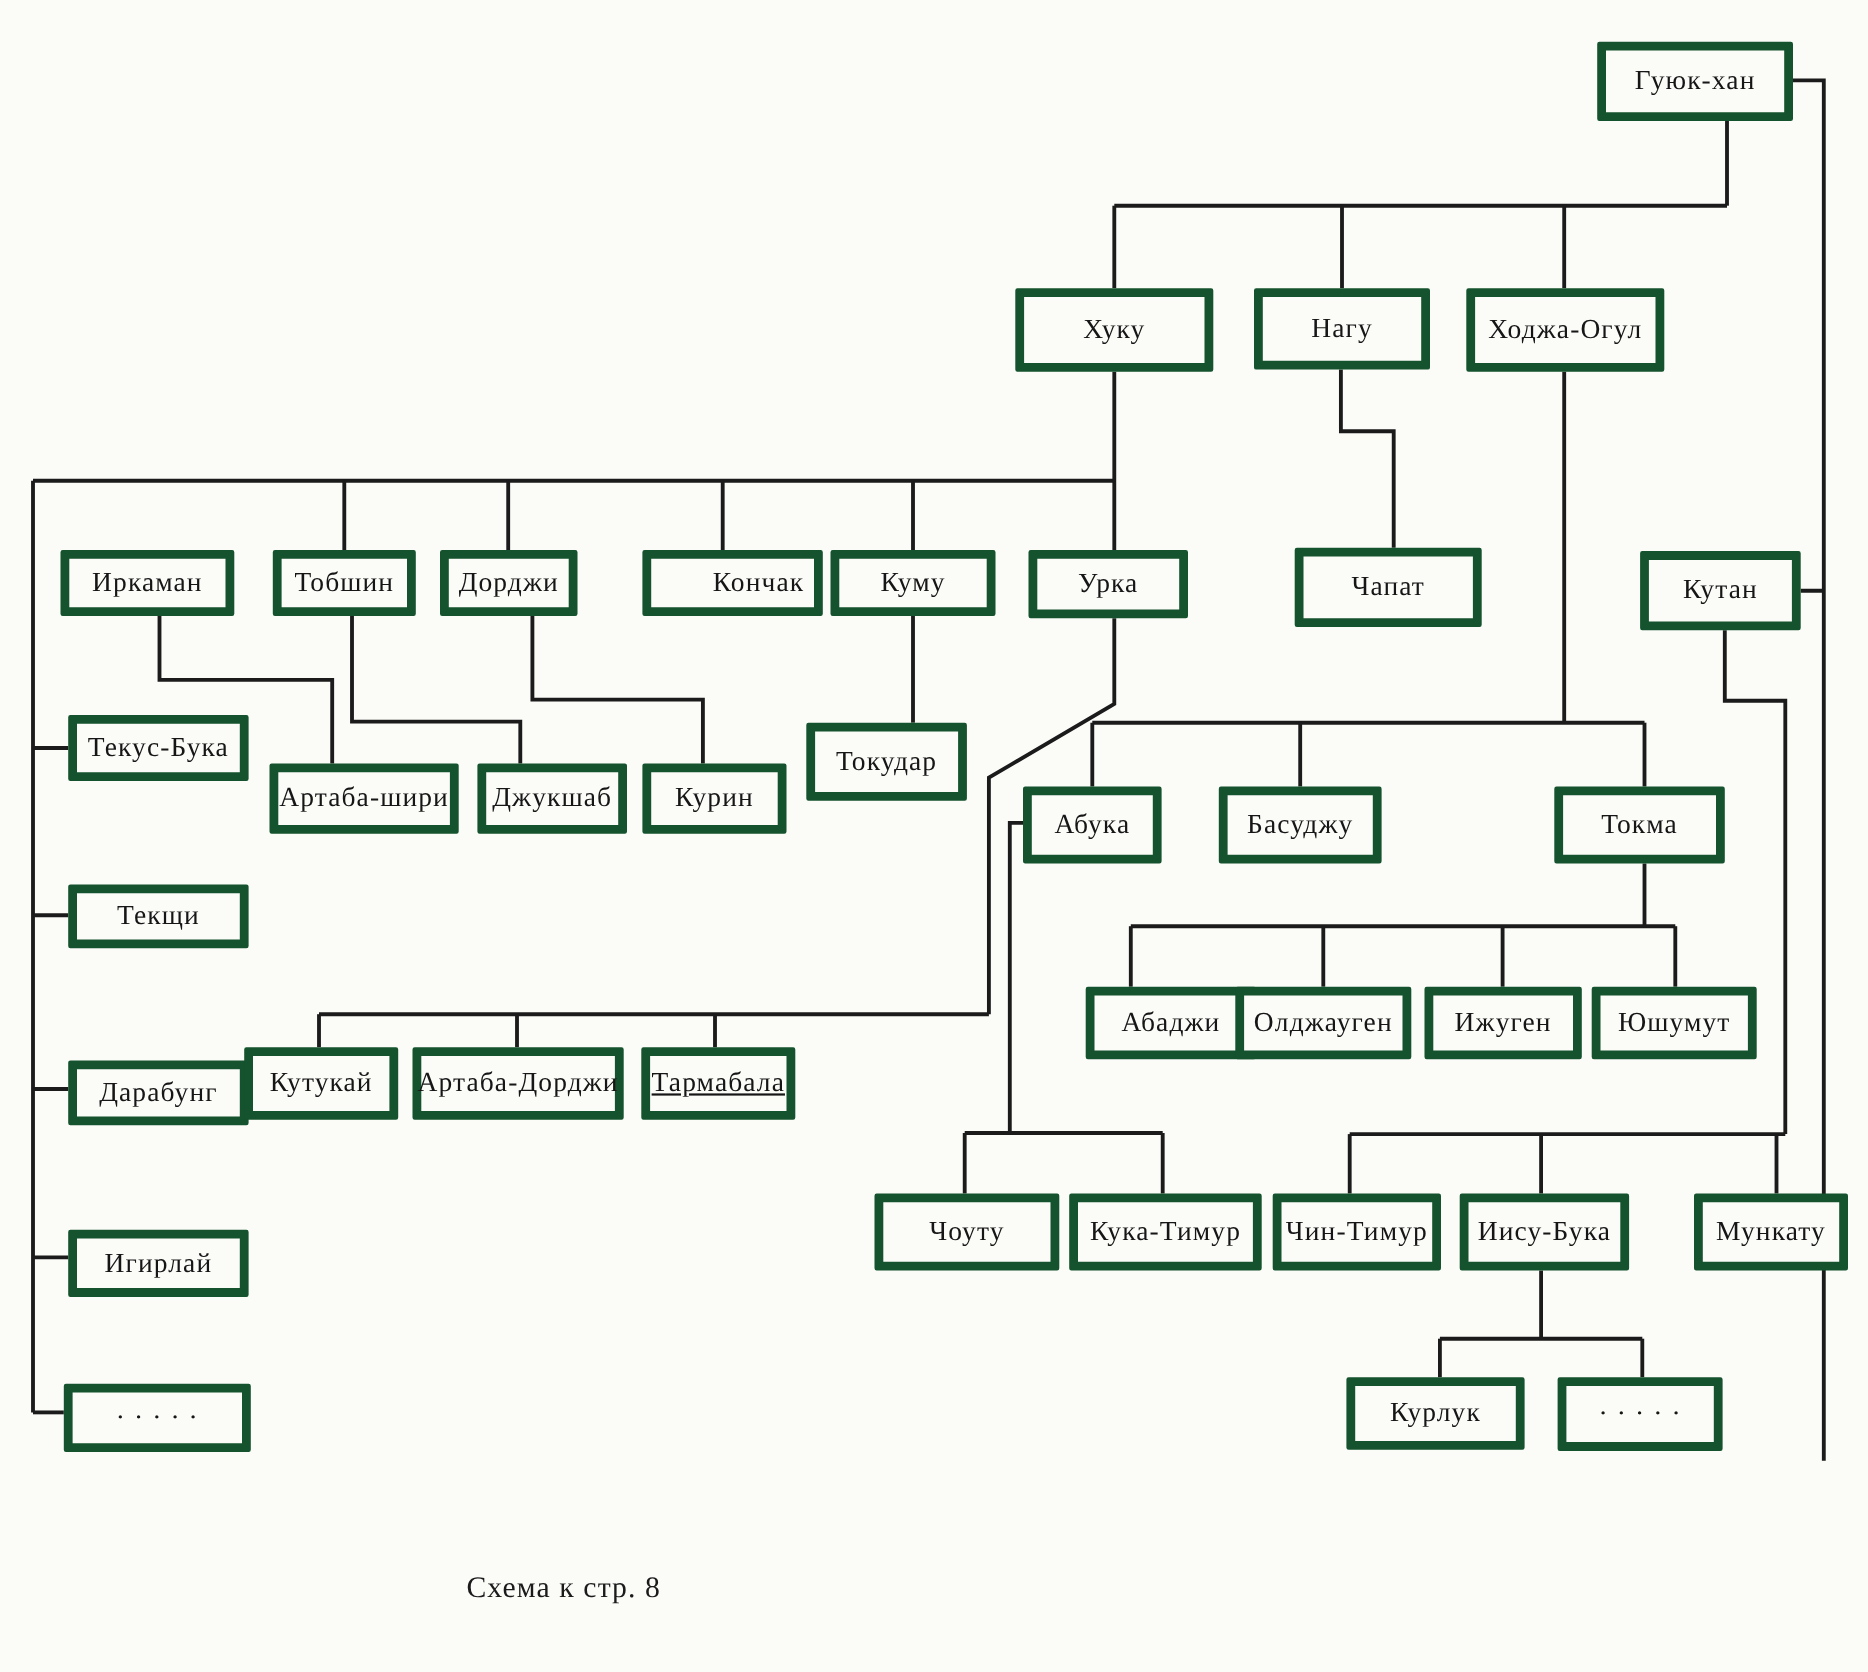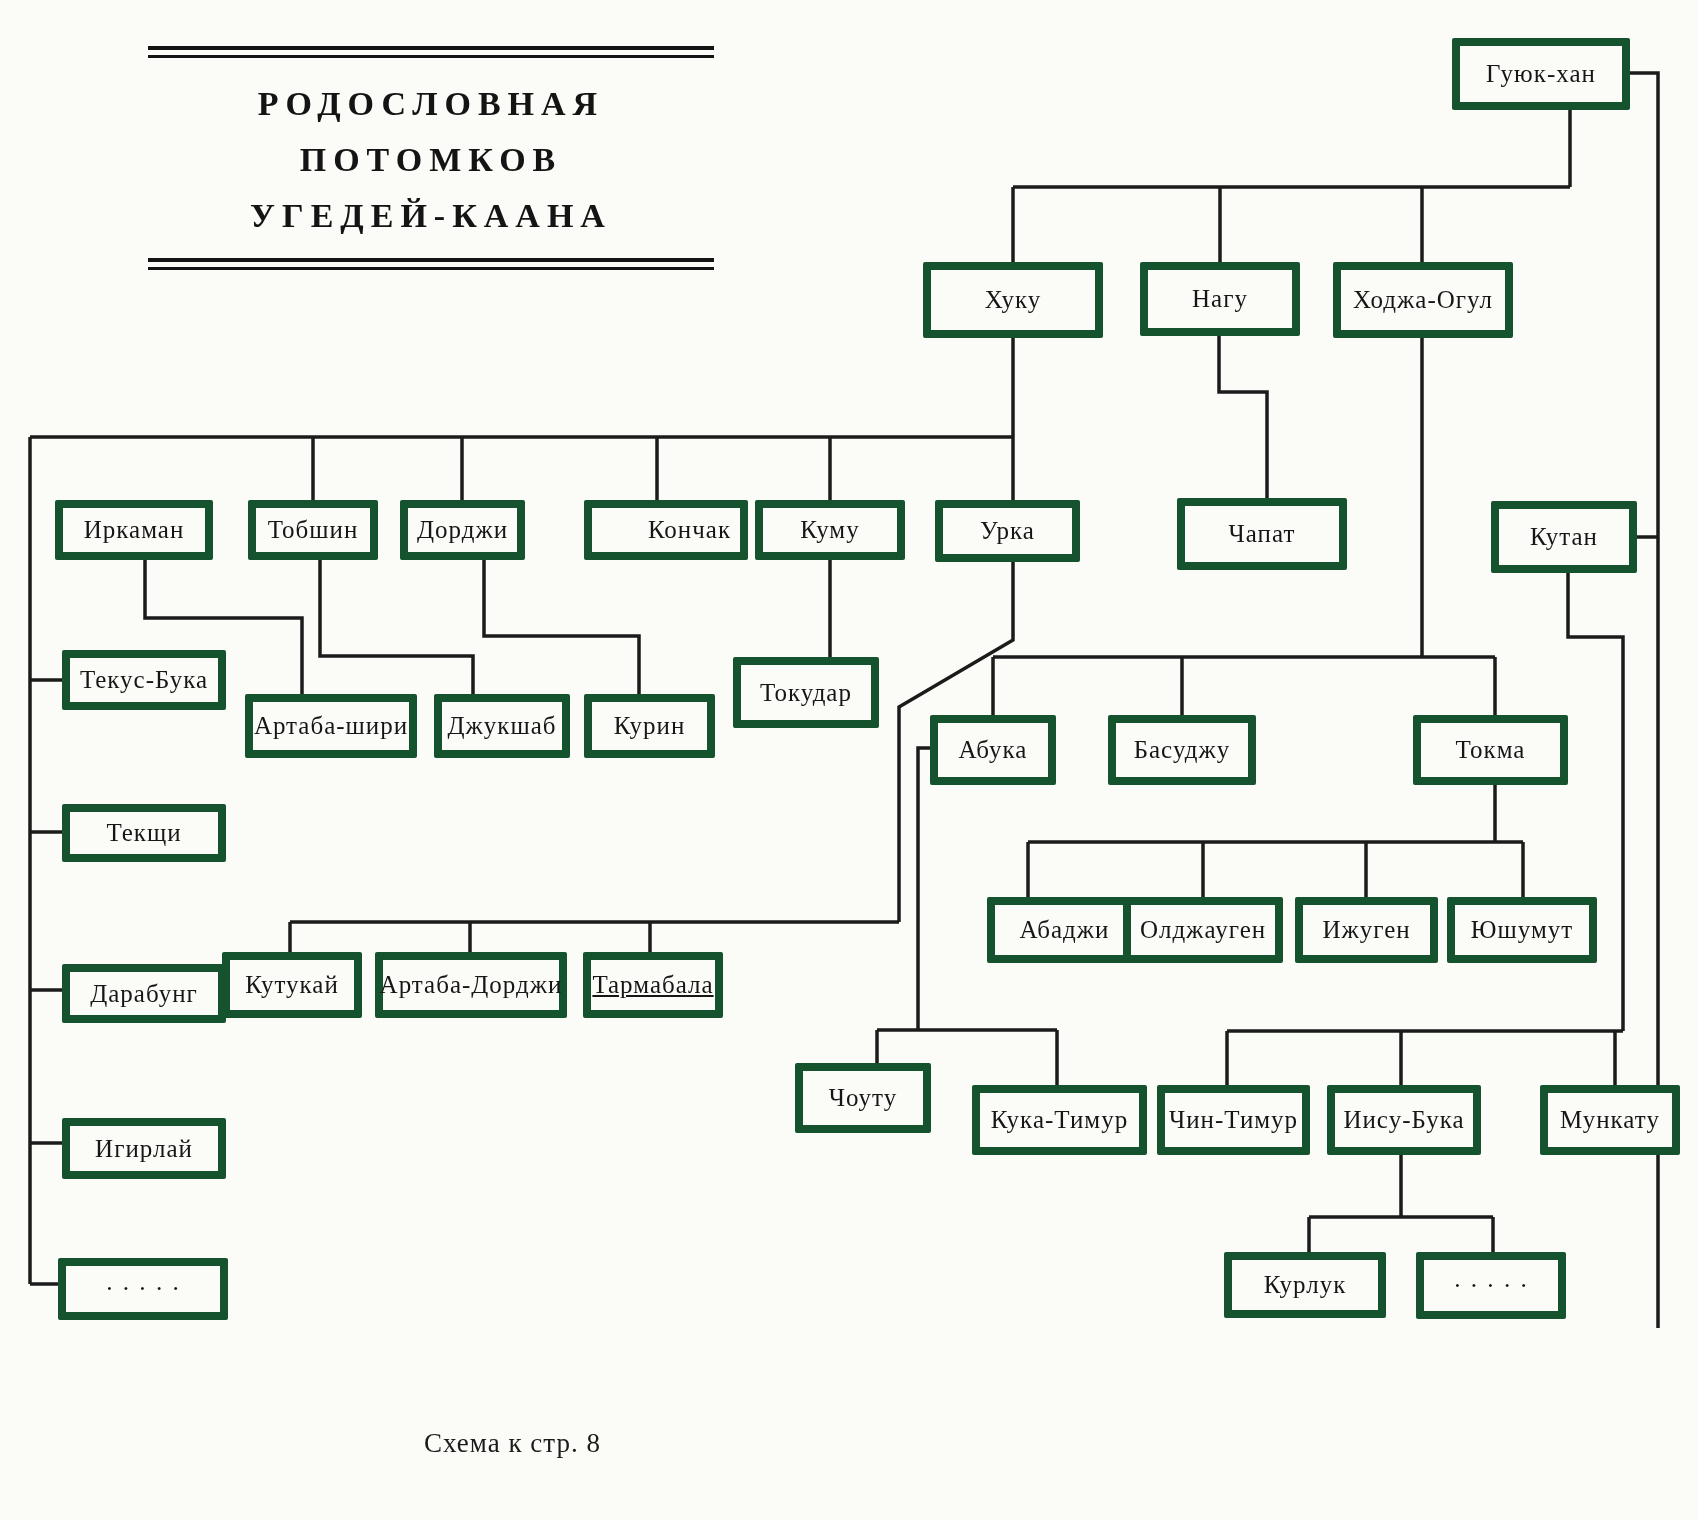--- a/index.html
+++ b/index.html
@@ -32,30 +32,20 @@
   .caption{
     position:absolute;left:424px;top:1428px;z-index:2;
     font-size:27px;color:#1b1b1b;letter-spacing:1px;
   }
 </style>
 </head>
 <body>
 
 <div id="stage">
 
-  <div class="titleblock">
-    <div class="rule"></div>
-    <div class="rule thin"></div>
-    <div class="title-text">
-      <div>РОДОСЛОВНАЯ ПОТОМКОВ</div>
-      <div>УГЕДЕЙ-КААНА</div>
-    </div>
-    <div class="rule"></div>
-    <div class="rule thin"></div>
-  </div>
 
   <svg class="wires" viewBox="0 0 1698 1520" xmlns="http://www.w3.org/2000/svg">
       <polyline points="1570,110 1570,187" fill="none" stroke="#1b1b1b" stroke-width="3.5"></polyline>
       <polyline points="1013,187 1570,187" fill="none" stroke="#1b1b1b" stroke-width="3.5"></polyline>
       <polyline points="1013,187 1013,262" fill="none" stroke="#1b1b1b" stroke-width="3.5"></polyline>
       <polyline points="1220,187 1220,262" fill="none" stroke="#1b1b1b" stroke-width="3.5"></polyline>
       <polyline points="1422,187 1422,262" fill="none" stroke="#1b1b1b" stroke-width="3.5"></polyline>
       <polyline points="1630,73 1658,73 1658,1328" fill="none" stroke="#1b1b1b" stroke-width="3.5"></polyline>
       <polyline points="1013,338 1013,500" fill="none" stroke="#1b1b1b" stroke-width="3.5"></polyline>
       <polyline points="30,437 1013,437" fill="none" stroke="#1b1b1b" stroke-width="3.5"></polyline>
@@ -131,21 +121,21 @@
       <div class="node" style="left: 222px; top: 952px; width: 140px; height: 66px;">Кутукай</div>
       <div class="node" style="left: 375px; top: 952px; width: 192px; height: 66px;">Артаба-Дорджи</div>
       <div class="node" style="left: 583px; top: 952px; width: 140px; height: 66px; text-decoration: underline;">Тармабала</div>
       <div class="node" style="left: 930px; top: 715px; width: 126px; height: 70px;">Абука</div>
       <div class="node" style="left: 1108px; top: 715px; width: 148px; height: 70px;">Басуджу</div>
       <div class="node" style="left: 1413px; top: 715px; width: 155px; height: 70px;">Токма</div>
       <div class="node" style="left: 951px; top: 897px; width: 155px; height: 66px; margin-left: 36px;">Абаджи</div>
       <div class="node" style="left: 1123px; top: 897px; width: 160px; height: 66px;">Олджауген</div>
       <div class="node" style="left: 1295px; top: 897px; width: 143px; height: 66px;">Ижуген</div>
       <div class="node" style="left: 1447px; top: 897px; width: 150px; height: 66px;">Юшумут</div>
-      <div class="node" style="left: 795px; top: 1063px; width: 136px; height: 70px;">Чоуту</div>
+      <div class="node" style="left: 795px; top: 1085px; width: 168px; height: 70px;">Чоуту</div>
       <div class="node" style="left: 972px; top: 1085px; width: 175px; height: 70px;">Кука-Тимур</div>
       <div class="node" style="left: 1157px; top: 1085px; width: 153px; height: 70px;">Чин-Тимур</div>
       <div class="node" style="left: 1327px; top: 1085px; width: 154px; height: 70px;">Иису-Бука</div>
       <div class="node" style="left: 1540px; top: 1085px; width: 140px; height: 70px;">Мункату</div>
       <div class="node" style="left: 1224px; top: 1252px; width: 162px; height: 66px;">Курлук</div>
       <div class="node" style="left: 1416px; top: 1252px; width: 150px; height: 67px;">· · · · ·</div>
     </div>
 
   <div class="caption">Схема к стр. 8</div>
 </div>

